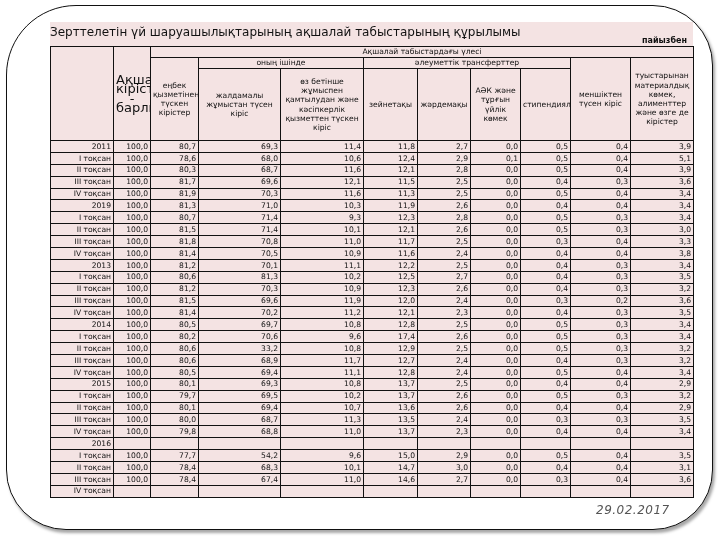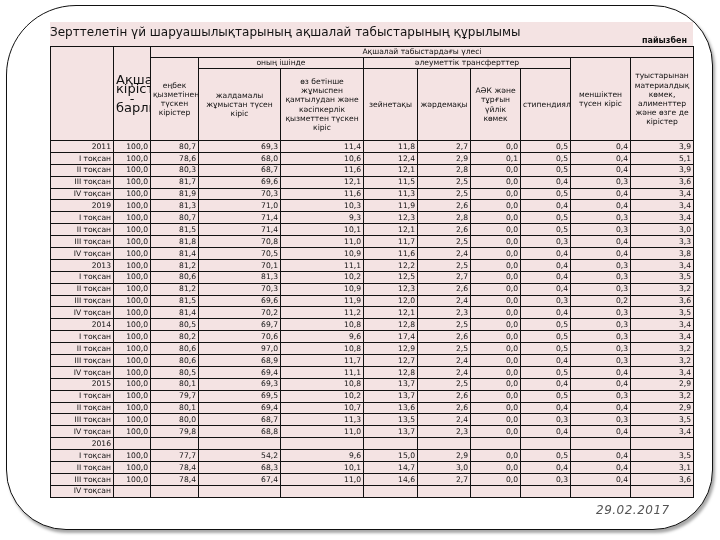--- a/index.html
+++ b/index.html
@@ -286,21 +286,21 @@
           <td class="num">2,6</td>
           <td class="num">0,0</td>
           <td class="num">0,5</td>
           <td class="num">0,3</td>
           <td class="num">3,4</td>
         </tr>
         <tr>
           <td class="lbl">II тоқсан</td>
           <td class="num">100,0</td>
           <td class="num">80,6</td>
-          <td class="num">97,0</td>
+          <td class="num">33,2</td>
           <td class="num">10,8</td>
           <td class="num">12,9</td>
           <td class="num">2,5</td>
           <td class="num">0,0</td>
           <td class="num">0,5</td>
           <td class="num">0,3</td>
           <td class="num">3,2</td>
         </tr>
         <tr>
           <td class="lbl">III тоқсан</td>

